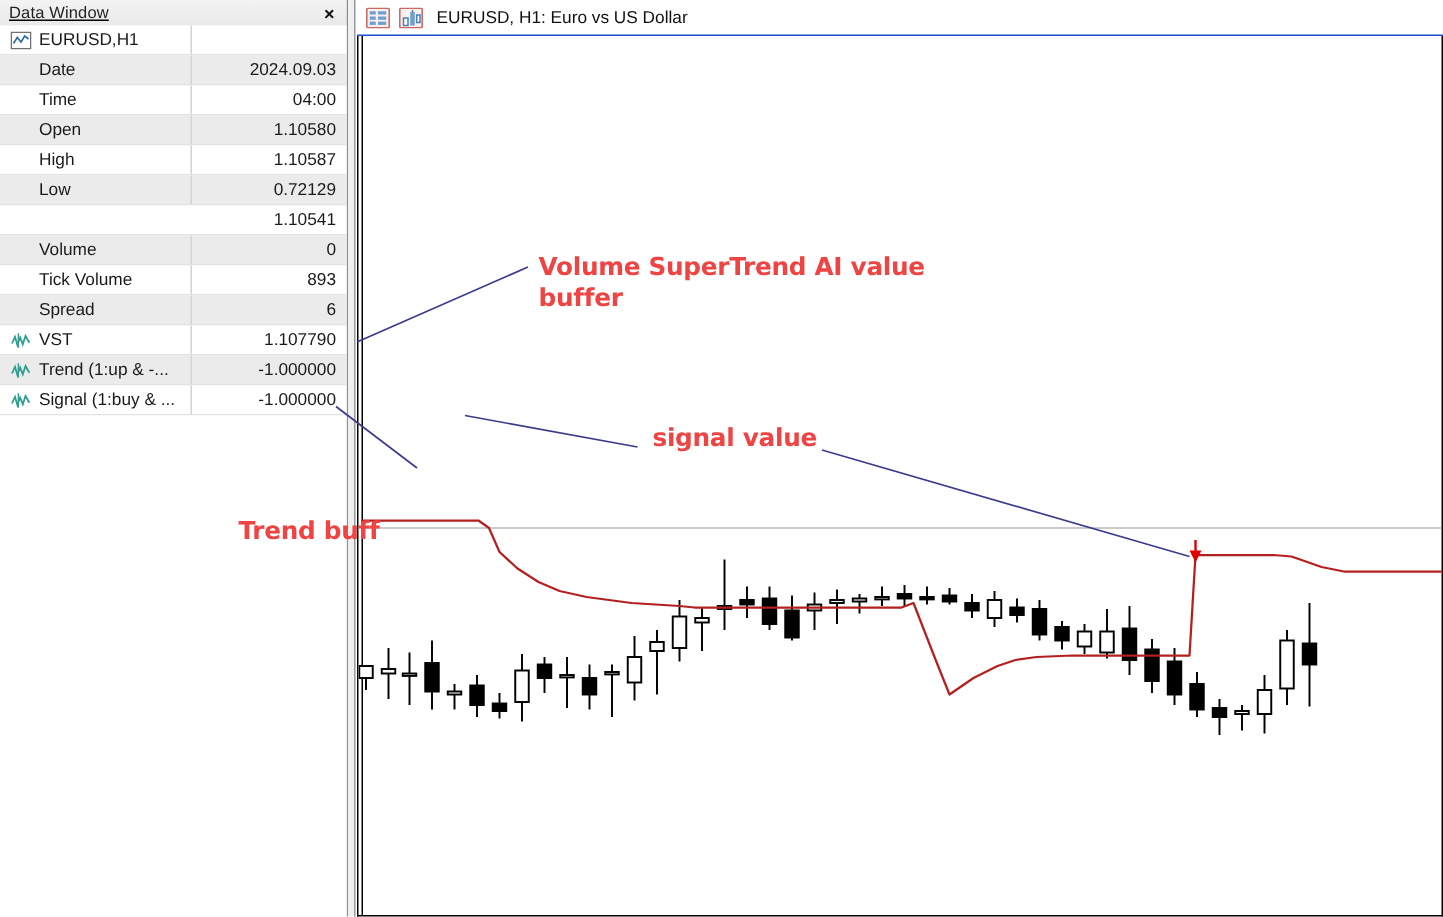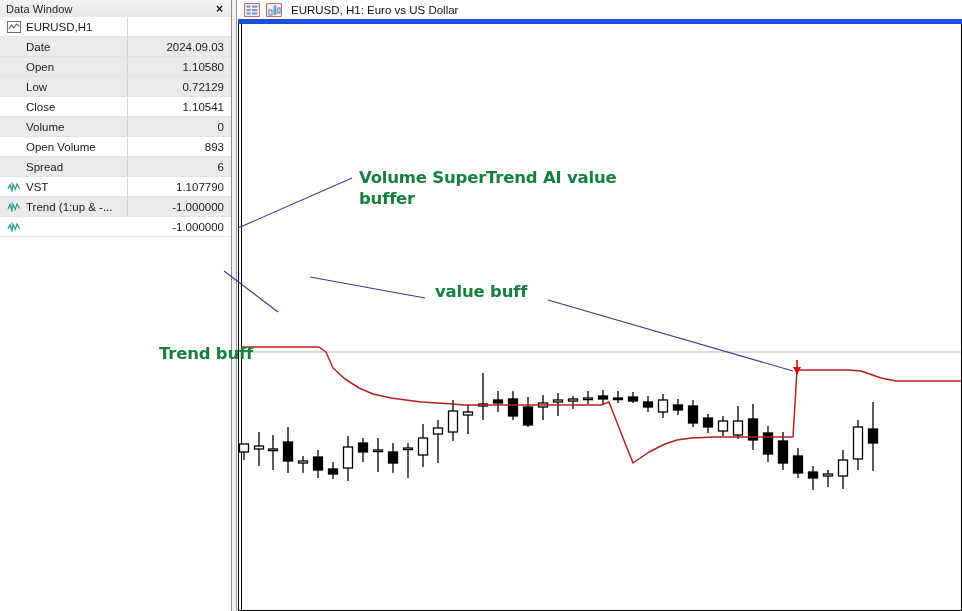--- a/index.html
+++ b/index.html
@@ -17,21 +17,21 @@
     position:absolute;left:0;top:0;width:232px;height:611px;
     background:#ffffff;
     border-right:1px solid #8d8d8d;
     box-sizing:border-box;
   }
   .dw-titlebar{
     position:relative;
     height:17px;
     background:linear-gradient(to bottom,#f3f3f3,#e9e9e9);
     border-bottom:1px solid #c8c8c8;
-    display:flex;align-items:center;
+    display:flex;align-items:center;text-decoration:underline;
   }
   .dw-title{
     font-size:11px;color:#222;padding-left:6px;letter-spacing:0.1px;
     white-space:nowrap;
   }
   .dw-close{
     position:absolute;right:5px;top:2px;
     width:13px;height:13px;
     display:flex;align-items:center;justify-content:center;
     font-size:12px;font-weight:bold;color:#101010;
@@ -87,21 +87,21 @@
   }
 
   
   .chart-window{
     position:absolute;left:238px;top:0;width:724px;height:611px;
     background:#ffffff;
     box-sizing:border-box;
   }
   .chart-toolbar{
     position:relative;height:24px;
-    border-bottom:5px solid #1d4ed8;
+    border-bottom:1px solid #1d4ed8;
     display:flex;align-items:center;
     background:#ffffff;
     box-sizing:border-box;
   }
   .tb-icon{width:16px;height:14px;margin-left:6px;flex:none;}
   .chart-label{
     margin-left:9px;font-size:11.5px;color:#111;white-space:nowrap;
   }
   .chart-canvas-wrap{
     position:absolute;left:0;top:24px;right:0;bottom:0;
@@ -114,21 +114,21 @@
   }
   .chart-canvas-wrap::before{
     content:"";position:absolute;left:2px;top:0;bottom:0;width:1px;
     background:#000;
   }
   svg.chart-svg{position:absolute;left:0;top:0;}
 
   
   .anno{
     position:absolute;
-    color:#15803d;
+    color:#ef4444;
     font-weight:bold;
     font-family:"DejaVu Sans", sans-serif;
     font-size:16.5px;
     line-height:1.28;
     letter-spacing:-0.2px;
     white-space:pre-line;
     z-index:40;
   }
   #anno-vst{left:359px;top:167px;width:310px;}
   #anno-trend{left:159px;top:295px;margin-top:48px;}
@@ -159,38 +159,45 @@
         </span>
         <span class="cell-l">EURUSD,H1</span>
         <span class="cell-r"></span>
       </div>
 
       <div id="dw-rows">
           <div class="dw-row alt">
             <span class="cell-l">Date</span>
             <span class="cell-r">2024.09.03</span>
           </div>
+          <div class="dw-row plain">
+            <span class="cell-l">Time</span>
+            <span class="cell-r">04:00</span>
+          </div>
           <div class="dw-row alt">
             <span class="cell-l">Open</span>
             <span class="cell-r">1.10580</span>
           </div>
+          <div class="dw-row plain">
+            <span class="cell-l">High</span>
+            <span class="cell-r">1.10587</span>
+          </div>
           <div class="dw-row alt">
             <span class="cell-l">Low</span>
             <span class="cell-r">0.72129</span>
           </div>
           <div class="dw-row plain">
-            <span class="cell-l">Close</span>
             <span class="cell-r">1.10541</span>
           </div>
           <div class="dw-row alt">
             <span class="cell-l">Volume</span>
             <span class="cell-r">0</span>
           </div>
           <div class="dw-row plain">
-            <span class="cell-l">Open Volume</span>
+            <span class="cell-l">Tick Volume</span>
             <span class="cell-r">893</span>
           </div>
           <div class="dw-row alt">
             <span class="cell-l">Spread</span>
             <span class="cell-r">6</span>
           </div>
           <div class="dw-row plain">
             <span class="row-icon"><svg width="14" height="12" viewBox="0 0 14 12">
                 <polyline points="1,8 3,3.5 4.6,9 6.4,4 8.2,8.5 10,3 12.6,7.5" fill="none" stroke="#2f9e8f" stroke-width="1.2"></polyline>
                 <line x1="5.2" y1="1.2" x2="5.2" y2="10.8" stroke="#2f9e8f" stroke-width="0.9"></line>
@@ -204,20 +211,21 @@
                 <line x1="5.2" y1="1.2" x2="5.2" y2="10.8" stroke="#2f9e8f" stroke-width="0.9"></line>
               </svg></span>
             <span class="cell-l">Trend (1:up &amp; -...</span>
             <span class="cell-r">-1.000000</span>
           </div>
           <div class="dw-row plain">
             <span class="row-icon"><svg width="14" height="12" viewBox="0 0 14 12">
                 <polyline points="1,8 3,3.5 4.6,9 6.4,4 8.2,8.5 10,3 12.6,7.5" fill="none" stroke="#2f9e8f" stroke-width="1.2"></polyline>
                 <line x1="5.2" y1="1.2" x2="5.2" y2="10.8" stroke="#2f9e8f" stroke-width="0.9"></line>
               </svg></span>
+            <span class="cell-l">Signal (1:buy &amp; ...</span>
             <span class="cell-r">-1.000000</span>
           </div>
         </div>
 
       <div class="dw-filler" style="top: 260px;"></div>
     </div>
   </div>
 
   <div class="splitter"></div>
 
@@ -354,15 +362,15 @@
   <svg class="leaders" id="leader-svg">
       <line x1="352" y1="178" x2="238" y2="228" stroke="#3a3a8c" stroke-width="1.1"></line>
       <line x1="224" y1="271" x2="278" y2="312" stroke="#3a3a8c" stroke-width="1.1"></line>
       <line x1="425" y1="298" x2="310" y2="277" stroke="#3a3a8c" stroke-width="1.1"></line>
       <line x1="548" y1="300" x2="793" y2="371" stroke="#3a3a8c" stroke-width="1.1"></line>
     </svg>
 
   <div class="anno" id="anno-vst">Volume SuperTrend AI value
 buffer</div>
   <div class="anno" id="anno-trend">Trend buff</div>
-  <div class="anno" id="anno-signal">value buff</div>
+  <div class="anno" id="anno-signal">signal value</div>
 
 </div>
 
 </body></html>

